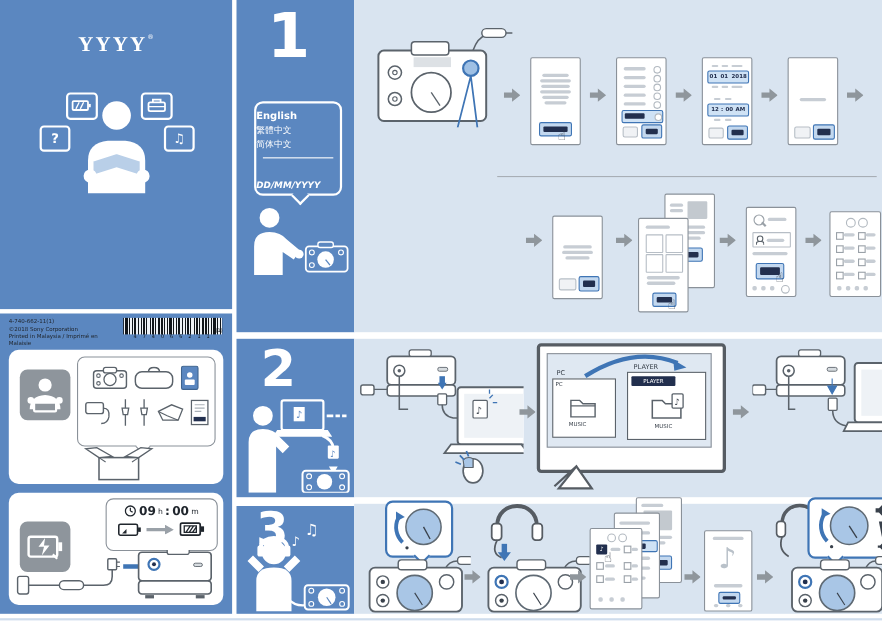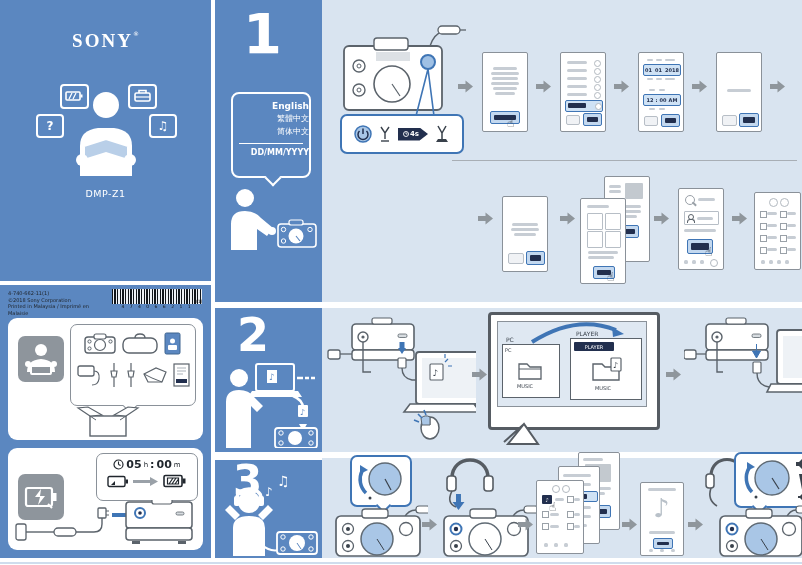--- a/index.html
+++ b/index.html
@@ -30,33 +30,33 @@
   .tail-dn{position:absolute;width:9px;height:9px;background:#fff;transform:rotate(45deg);
            border-right:2px solid #3f75b5;border-bottom:2px solid #3f75b5;}
   .tail-dng{position:absolute;width:9px;height:9px;background:#fff;transform:rotate(45deg);
            border-right:1.5px solid #8a9199;border-bottom:1.5px solid #8a9199;}
   .tail-dnw{position:absolute;width:10px;height:10px;background:#5b87c0;transform:rotate(45deg);
            border-right:2px solid #fff;border-bottom:2px solid #fff;}
   
   .sony{color:#fff;font-family:"Liberation Serif","DejaVu Serif",serif;font-weight:bold;
         font-size:19px;letter-spacing:2px;transform:scaleY(.92);}
   .bignum{position:absolute;color:#fff;font-weight:bold;line-height:1;}
-  .bubble-txt{color:#fff;text-align:right;}
+  .bubble-txt{color:#fff;text-align:left;}
   .tinytxt{font-size:5px;line-height:6.5px;color:#20262d;}
   .dknum{font-weight:bold;color:#222f4e;font-size:5px;line-height:1;}
   .flexr{display:flex;align-items:center;justify-content:center;}
 </style>
 </head>
 <body>
 
 <div class="page">
 
   <div class="abs blue" style="left:0;top:0;width:211px;height:281px;">
     <div class="abs" style="left:0;top:30px;width:211px;text-align:center;">
-      <span class="sony">SONY</span><span style="color:#fff;font-size:6px;vertical-align:top;">®</span>
+      <span class="sony">YYYY</span><span style="color:#fff;font-size:6px;vertical-align:top;">®</span>
     </div>
 
     <div class="abs" style="left:36px;top:84px;width:140px;height:92px;">
       <div class="abs" style="left:24px;top:0;width:25px;height:21px;border:2px solid #fff;border-radius:4px;">
         <svg width="25" height="21" viewBox="0 0 25 21">
             <rect x="4" y="6" width="14" height="8" rx="1" fill="none" stroke="#fff" stroke-width="1.6"></rect>
             <rect x="18.5" y="8.5" width="2" height="3" fill="#fff"></rect>
             <path d="M7,13 l3,-6 M11,13 l3,-6" stroke="#fff" stroke-width="1.2"></path>
           </svg>
       </div>
@@ -74,21 +74,20 @@
         <span>♫</span>
       </div>
       <svg class="abs" style="left:36px;top:6px;" width="68" height="86" viewBox="0 0 68 86">
         <circle cx="34" cy="15" r="13" fill="#fff"></circle>
         <path d="M8,86 L8,56 Q8,40 26,38 L42,38 Q60,40 60,56 L60,86 Z" fill="#fff"></path>
         <path d="M12,56 L34,49 L56,56 L56,70 L34,63 L12,70 Z" fill="#b9cfe8" stroke="#fff" stroke-width="2"></path>
         <circle cx="10" cy="70" r="6" fill="#fff"></circle>
           <circle cx="58" cy="70" r="6" fill="#fff"></circle>
       </svg>
     </div>
-    <div class="abs" style="left:0;top:188px;width:211px;text-align:center;color:#fff;font-size:9.5px;letter-spacing:.5px;">DMP-Z1</div>
   </div>
 
   <div class="abs blue" style="left:0;top:285px;width:211px;height:273px;">
     <div class="abs tinytxt" style="left:8px;top:5px;width:100px;">
       <div>4-740-662-11(1)</div>
       <div>©2018 Sony Corporation</div>
       <div>Printed in Malaysia / Imprimé en Malaisie</div>
     </div>
     <div class="abs" style="left:112px;top:4px;width:90px;">
       <div style="height:15px;background:repeating-linear-gradient(90deg,#10151a 0 1px,#eef2f6 1px 2px,#10151a 2px 4px,#eef2f6 4px 5px,#10151a 5px 6px,#eef2f6 6px 8px);"></div>
@@ -164,21 +163,21 @@
           <path d="M17,5 l-6,8 h5 l-2,8 7,-9 h-5 Z" fill="#fff"></path>
           <path d="M24,20 l4,4" stroke="#fff" stroke-width="2"></path>
         </svg>
       </div>
       <div class="cog" style="left:88px;top:5px;width:100px;height:46px;">
         <div class="flexr" style="gap:2px;margin-top:4px;">
           <svg width="11" height="11" viewBox="0 0 11 11">
               <circle cx="5.5" cy="5.5" r="4.5" fill="none" stroke="#20262d" stroke-width="1.2"></circle>
               <path d="M5.5,5.5 L5.5,2.6 M5.5,5.5 L7.6,6.6" stroke="#20262d" stroke-width="1.1"></path>
             </svg>
-          <b style="font-size:11px;color:#20262d;">05</b>
+          <b style="font-size:11px;color:#20262d;">09</b>
             <span style="font-size:7px;color:#20262d;">h</span>
             <b style="font-size:11px;color:#20262d;">:</b>
             <b style="font-size:11px;color:#20262d;">00</b>
             <span style="font-size:7px;color:#20262d;">m</span>
         </div>
         <div class="flexr" style="gap:4px;margin-top:3px;">
           <svg width="22" height="13" viewBox="0 0 22 13">
               <rect x="1" y="1.5" width="17" height="10" rx="1.5" fill="#fff" stroke="#20262d" stroke-width="1.4"></rect>
               <rect x="18.5" y="4.5" width="2.5" height="4" fill="#20262d"></rect>
               <path d="M4,10 l4,-4 v4 Z" fill="#20262d"></path>
@@ -214,21 +213,21 @@
     </div>
   </div>
 
   <div class="abs blue" style="left:215px;top:0;width:107px;height:302px;">
     <div class="bignum" style="left:28px;top:6px;font-size:56px;">1</div>
     <div class="abs" style="left:16px;top:92px;width:76px;height:82px;border:2px solid #fff;border-radius:8px;">
       <div class="bubble-txt" style="font-size:9px;font-weight:bold;margin-top:7px;">English</div>
       <div class="bubble-txt" style="font-size:8px;margin-top:2px;">繁體中文</div>
       <div class="bubble-txt" style="font-size:8px;margin-top:2px;">简体中文</div>
       <div style="border-top:1.5px solid #fff;margin:6px 6px 0 6px;"></div>
-      <div class="bubble-txt" style="font-size:8px;font-weight:bold;margin-top:4px;">DD/MM/YYYY</div>
+      <div class="bubble-txt" style="font-size:8px;font-weight:bold;margin-top:20px;font-style:italic;">DD/MM/YYYY</div>
       <div class="tail-dnw" style="left:34px;bottom:-8px;"></div>
     </div>
     <svg class="abs" style="left:8px;top:188px;" width="95" height="62" viewBox="0 0 95 62">
       <circle cx="22" cy="10" r="9" fill="#fff"></circle>
       <path d="M8,62 L8,36 Q8,23 22,23 Q32,23 38,30 L50,40 L44,48 L34,41 L34,62 Z" fill="#fff"></path>
       <circle cx="49" cy="43" r="4" fill="#fff"></circle>
       <rect x="55" y="36" width="38" height="23" rx="3" fill="#5b87c0" stroke="#fff" stroke-width="1.6"></rect>
       <rect x="66" y="32" width="14" height="5" rx="2" fill="#5b87c0" stroke="#fff" stroke-width="1.2"></rect>
       <circle cx="73" cy="48" r="7.5" fill="#fff"></circle>
         <path d="M73,48 l4,5" stroke="#5b87c0" stroke-width="1.2"></path>
@@ -294,41 +293,20 @@
       <rect x="42" y="28" width="34" height="9" fill="#dde1e5"></rect>
       <circle cx="58" cy="60" r="18" fill="#fff" stroke="#5b636b" stroke-width="1.6"></circle>
         <path d="M58,60 l8,12" stroke="#5b636b" stroke-width="1.2"></path>
       <circle cx="25" cy="42" r="6" fill="#fff" stroke="#5b636b" stroke-width="1.4"></circle>
         <circle cx="25" cy="42" r="2" fill="none" stroke="#5b636b"></circle>
       <circle cx="25" cy="66" r="6" fill="#fff" stroke="#5b636b" stroke-width="1.4"></circle>
         <circle cx="25" cy="66" r="2" fill="none" stroke="#5b636b"></circle>
       <circle cx="94" cy="38" r="7" fill="#9fc0e4" stroke="#3f75b5" stroke-width="2"></circle>
       <path d="M94,45 L82,92 M94,45 L100,92" stroke="#3f75b5" stroke-width="1.6"></path>
     </svg>
-    <div class="co flexr" style="left:18px;top:114px;width:120px;height:36px;gap:6px;">
-      <svg width="18" height="18" viewBox="0 0 18 18">
-          <circle cx="9" cy="9" r="8" fill="#a9c6e6" stroke="#3f75b5" stroke-width="1.5"></circle>
-          <path d="M9,3.5 V9 M5.5,6 a5,5 0 1 0 7,0" fill="none" stroke="#222f4e" stroke-width="1.5"></path>
-        </svg>
-      <svg width="14" height="18" viewBox="0 0 14 18">
-          <path d="M3,2 L7,8 L11,2 M7,8 V14" fill="none" stroke="#39414b" stroke-width="1.4"></path>
-          <path d="M3,16 h8" stroke="#39414b" stroke-width="1.4"></path>
-        </svg>
-      <div class="flexr" style="background:#222f4e;color:#fff;font-size:7px;font-weight:bold;width:26px;height:13px;clip-path:polygon(0 0,72% 0,100% 50%,72% 100%,0 100%);padding-right:4px;gap:1px;">
-        <svg width="6" height="6" viewBox="0 0 6 6">
-            <circle cx="3" cy="3" r="2.5" fill="none" stroke="#fff" stroke-width=".9"></circle>
-            <path d="M3,3 V1.4 M3,3 H4.4" stroke="#fff" stroke-width=".8"></path>
-          </svg>
-        <span>4s</span>
-      </div>
-      <svg width="16" height="20" viewBox="0 0 16 20">
-          <path d="M4,2 L8,9 L12,2 M8,9 V15" fill="none" stroke="#39414b" stroke-width="1.5"></path>
-          <path d="M2,18 h12 l-2,-3 h-8 Z" fill="#39414b"></path>
-        </svg>
-    </div>
 
     <div class="arr" style="left:136px;top:80px;"></div>
 
     <div class="scr" style="left:160px;top:52px;width:44px;height:78px;">
       <div class="ln" style="left:10px;top:14px;width:24px;"></div>
       <div class="ln" style="left:8px;top:19px;width:28px;"></div>
       <div class="ln" style="left:9px;top:24px;width:26px;"></div>
       <div class="ln" style="left:8px;top:29px;width:28px;"></div>
       <div class="ln" style="left:10px;top:34px;width:24px;"></div>
       <div class="ln" style="left:12px;top:39px;width:20px;"></div>

